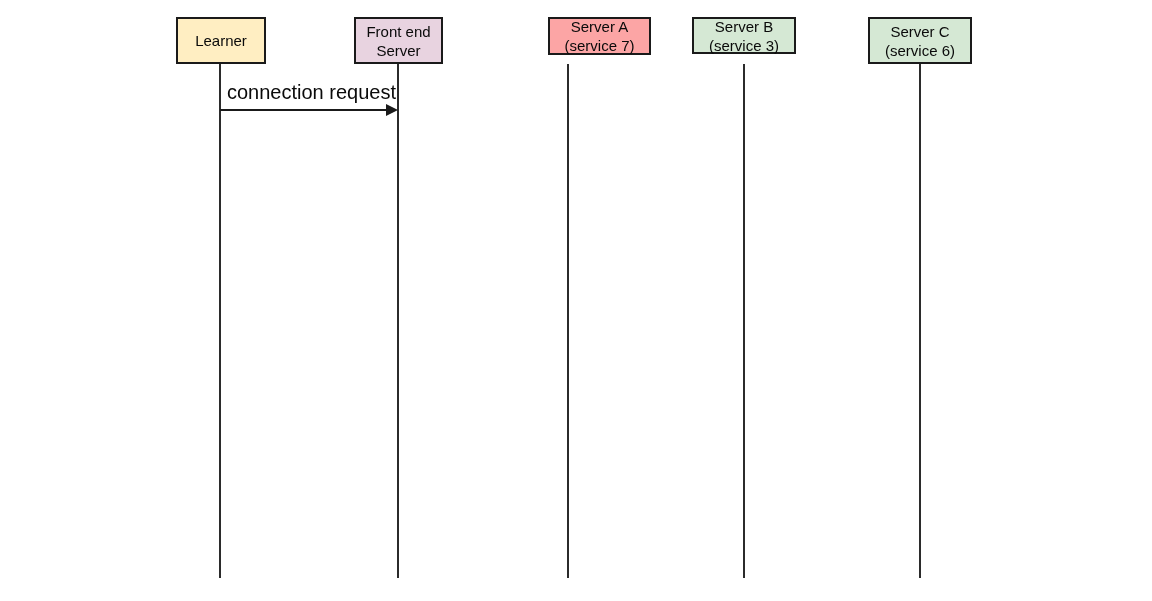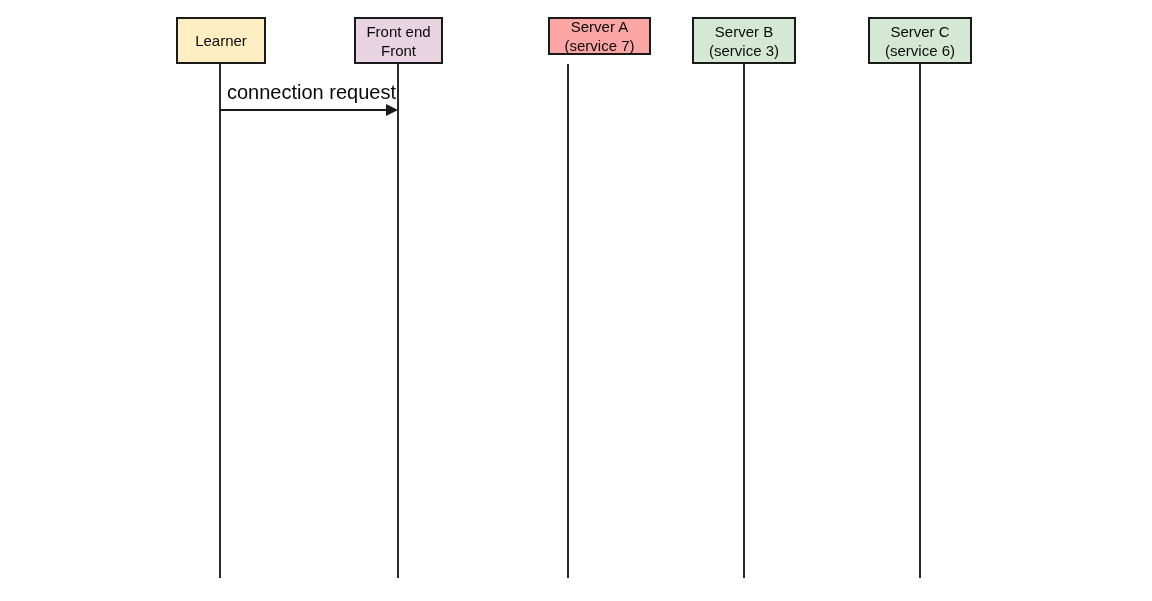--- a/index.html
+++ b/index.html
@@ -73,29 +73,29 @@
   <div class="lifeline" style="left:567px; top:64px; height:514px;"></div>
   <div class="lifeline" style="left:743px; top:64px; height:514px;"></div>
   <div class="lifeline" style="left:919px; top:64px; height:514px;"></div>
 
   <div class="participant" style="left:176px; top:17px; width:90px; height:47px; background:#ffeec2;">
     <span>Learner</span>
   </div>
 
   <div class="participant" style="left:354px; top:17px; width:89px; height:47px; background:#e8d3e0;">
     <span>Front end</span>
-    <span class="line2">Front</span>
+    <span class="line2">Server</span>
   </div>
 
   <div class="participant" style="left:517px; top:17px; width:103px; height:38px; background:#fca5a5;margin-left:31px;">
     <span>Server A</span>
     <span class="line2">(service 7)</span>
   </div>
 
-  <div class="participant" style="left:692px; top:17px; width:104px; height:47px; background:#d5e8d4;">
+  <div class="participant" style="left:692px; top:17px; width:104px; height:37px; background:#d5e8d4;">
     <span>Server B</span>
     <span class="line2">(service 3)</span>
   </div>
 
   <div class="participant" style="left:868px; top:17px; width:104px; height:47px; background:#d5e8d4;">
     <span>Server C</span>
     <span class="line2">(service 6)</span>
   </div>
 
   <div class="message-label" style="left:227px; top:83px;">connection request</div>

